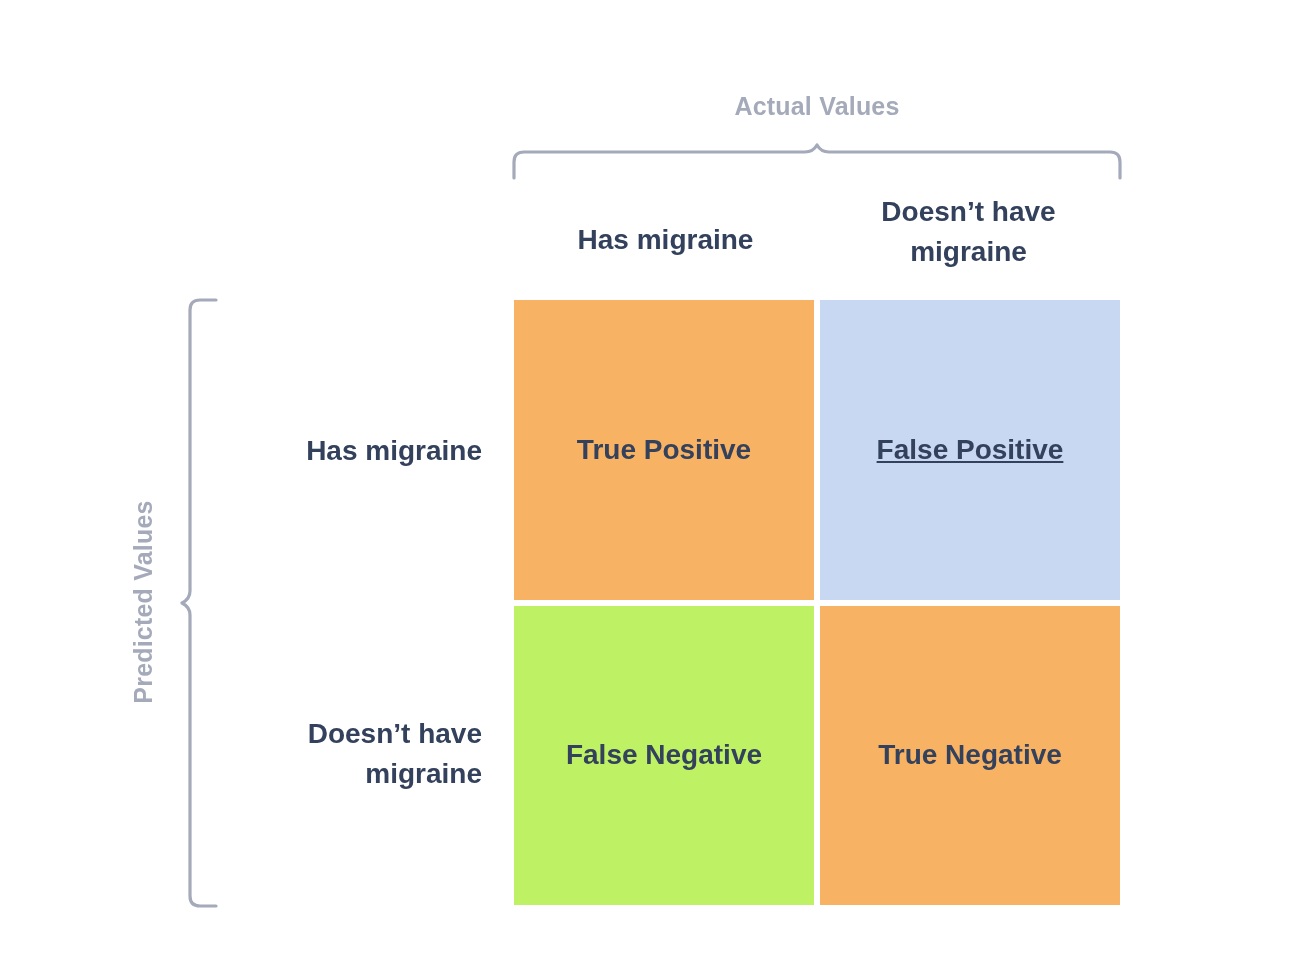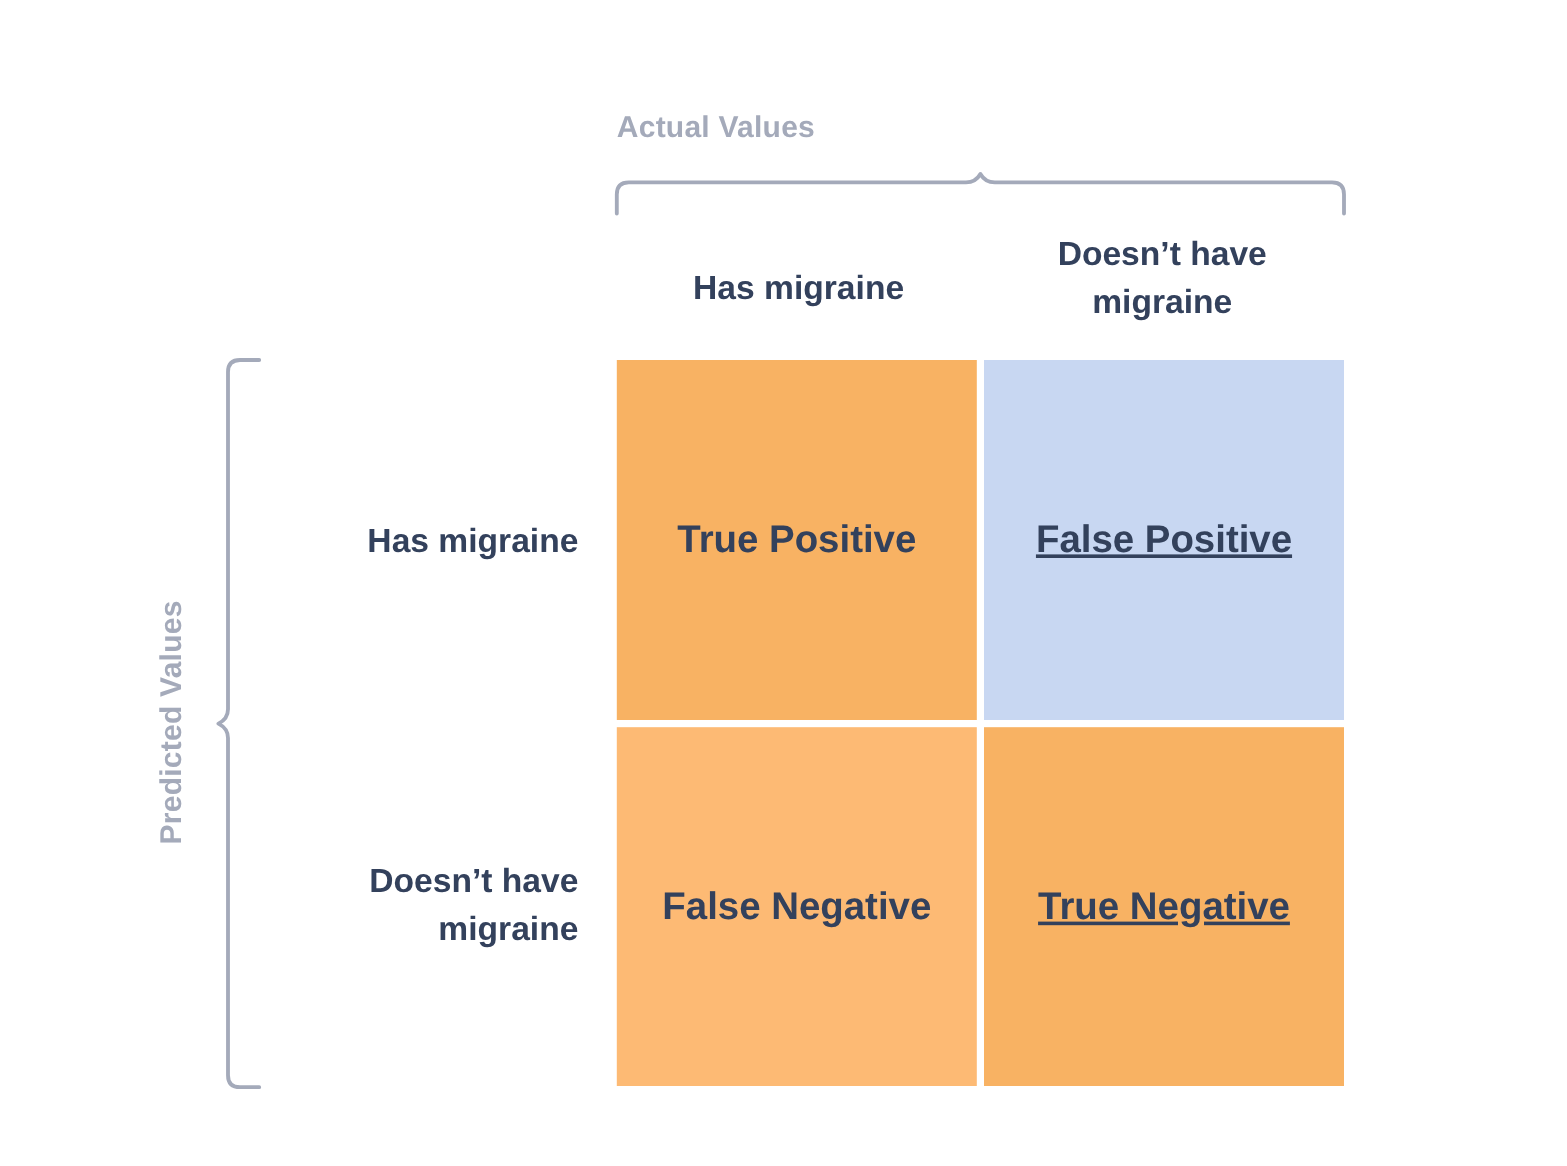--- a/index.html
+++ b/index.html
@@ -19,20 +19,21 @@
     border-radius: 26px;
     overflow: hidden;
   }
 
   
   #actual-values-title {
     position: absolute;
     left: 514px;
     top: 92px;
     width: 606px;
+    text-align: center;
     font-size: 25px;
     font-weight: bold;
     color: #a4aaba;
     letter-spacing: 0.2px;
   }
 
   
   #top-brace {
     position: absolute;
     left: 508px;
@@ -120,21 +121,21 @@
     grid-template-columns: 1fr 1fr;
     grid-template-rows: 1fr 1fr;
     column-gap: 6px;
     row-gap: 6px;
   }
   .matrix-cell {
     display: flex;
     align-items: center;
     justify-content: center;
     text-align: center;
-    font-size: 32px;
+    font-size: 28px;
     font-weight: bold;
     color: #33415c;
     padding: 0 10px;
   }
 </style>
 </head>
 <body>
 
 <div id="card">
 
@@ -160,17 +161,17 @@
   </div>
 
   <div id="row-labels">
     <div class="row-label">Has migraine</div>
     <div class="row-label">Doesn’t have migraine</div>
   </div>
 
   <div id="matrix-grid">
     <div class="matrix-cell" style="background-color: rgb(248, 178, 99);">True Positive</div>
     <div class="matrix-cell" style="background-color: rgb(200, 215, 242); text-decoration: underline;">False Positive</div>
-    <div class="matrix-cell" style="background-color: #fdba74;">False Negative</div>
-    <div class="matrix-cell" style="background-color: rgb(248, 178, 99); text-decoration: underline;">True Negative</div>
+    <div class="matrix-cell" style="background-color: #bef264;">False Negative</div>
+    <div class="matrix-cell" style="background-color: rgb(248, 178, 99);">True Negative</div>
   </div>
 
 </div>
 
 </body></html>

